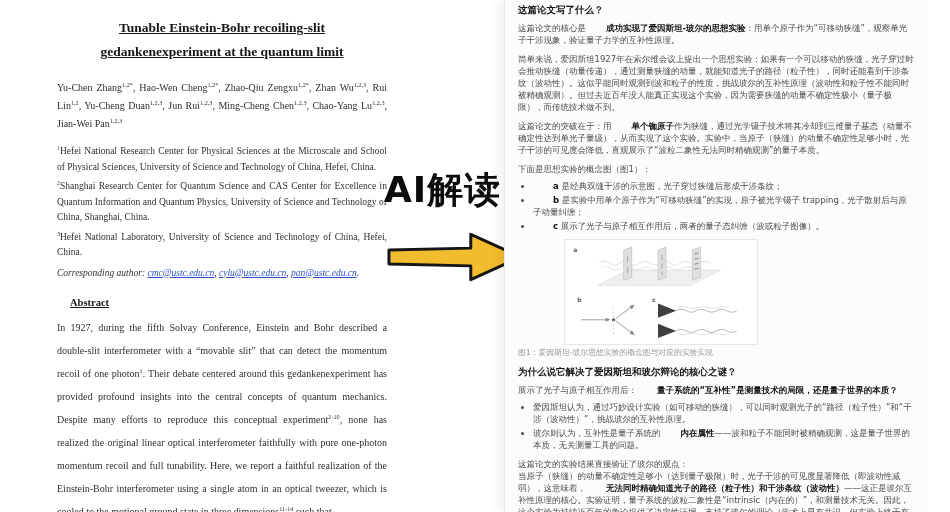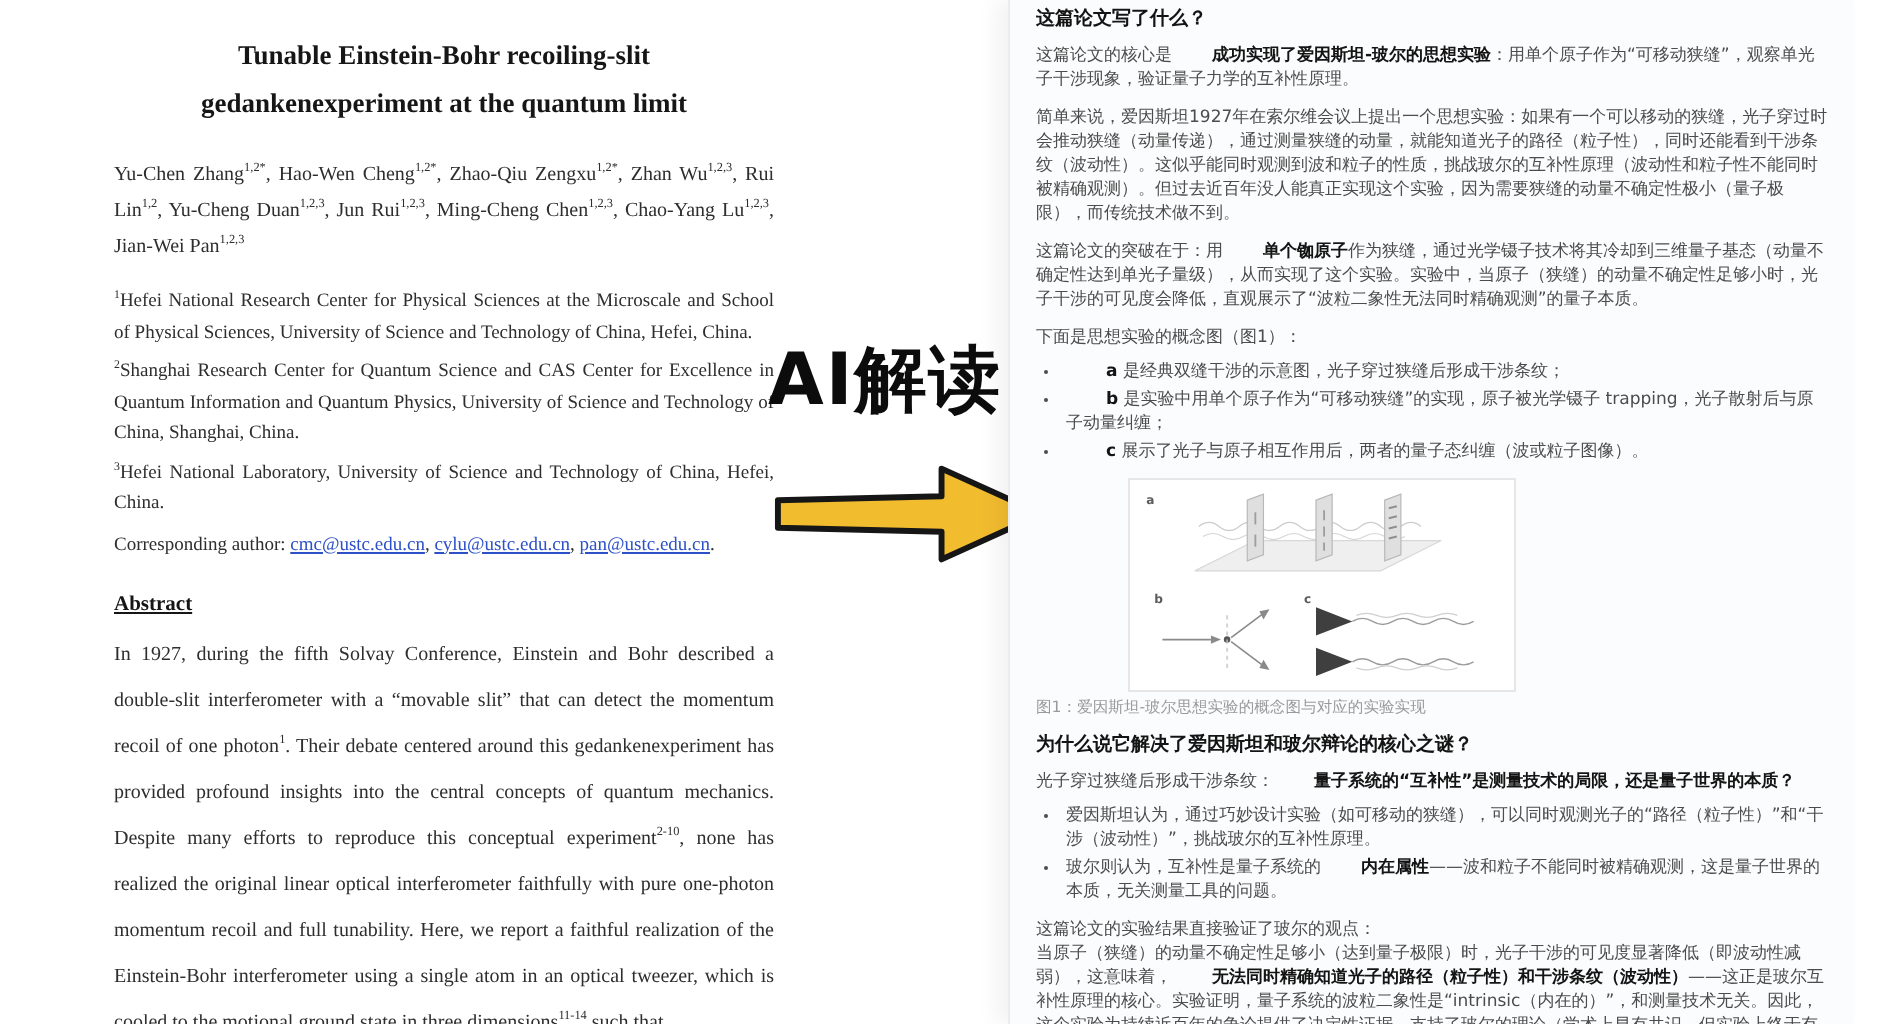--- a/index.html
+++ b/index.html
@@ -3,28 +3,28 @@
 <meta charset="utf-8">
 <style>
   html,body{margin:0;padding:0;background:#fff;}
   .canvas{position:relative;width:950px;height:512px;background:#ffffff;overflow:hidden;
           font-family:"Liberation Sans",sans-serif;}
 
   
   .paper{position:absolute;left:57px;top:16px;width:330px;
          font-family:"Liberation Serif",serif;color:#2e2e2e;}
   .paper-title{font-size:13.5px;line-height:24px;text-align:center;font-weight:bold;
-               color:#161616;margin:0 0 15px;}
+               color:#161616;margin:0 0 15px;text-decoration:underline;}
   .authors{font-size:10px;line-height:18px;text-align:justify;margin:0 0 11px;}
   sup{font-size:0.62em;line-height:0;vertical-align:super;}
   .aff{font-size:9.5px;line-height:15.5px;text-align:justify;margin:0 0 4px;}
-  .corr{font-size:9.5px;line-height:15px;margin:5px 0 12px;}
+  .corr{font-size:9.5px;line-height:15px;margin:5px 0 12px;font-style:italic;}
   .corr a{color:#2b50c8;text-decoration:underline;cursor:pointer;}
   .abs-head{font-size:10.5px;font-weight:bold;text-decoration:underline;color:#161616;
-            margin:16px 0 8px;font-family:"Liberation Serif",serif;}
+            margin:16px 13px 8px;font-family:"Liberation Serif",serif;}
   .abstract{font-size:10px;line-height:23px;text-align:justify;margin:0;}
 
   
   .ai-label{position:absolute;left:384px;top:166px;width:148px;
             font-size:36px;font-weight:bold;color:#0c0c0c;letter-spacing:1px;
             font-family:"DejaVu Sans",sans-serif;}
   .arrow-svg{position:absolute;left:386px;top:228px;width:138px;height:58px;}
 
   
   .panel{position:absolute;left:504px;top:0;width:423px;height:512px;box-sizing:border-box;
@@ -116,21 +116,21 @@
         <path d="M108,67 q5,-3 10,0 t10,0 t10,0 t10,0 t10,0 t10,0" stroke="#9c9c9c" fill="none" stroke-width="0.7"></path>
         <path d="M110,64 q5,-2 10,0 t10,0 t10,0 t10,0 t10,0" stroke="#cfcfcf" fill="none" stroke-width="0.6"></path>
         <polygon points="90,80 90,94 108,87" fill="#3f3f3f"></polygon>
         <path d="M108,87 q5,-3 10,0 t10,0 t10,0 t10,0 t10,0 t10,0" stroke="#9c9c9c" fill="none" stroke-width="0.7"></path>
         <path d="M110,90 q5,2 10,0 t10,0 t10,0 t10,0 t10,0" stroke="#cfcfcf" fill="none" stroke-width="0.6"></path>
       </svg>
     </div>
     <p class="caption">图1：爱因斯坦-玻尔思想实验的概念图与对应的实验实现</p>
 
     <h3 class="mt">为什么说它解决了爱因斯坦和玻尔辩论的核心之谜？</h3>
-    <p style="margin-bottom:5px"><span>光子穿过狭缝后形成干涉条纹：</span><b>量子系统的“互补性”是测量技术的局限，还是量子世界的本质？</b></p>
+    <p style="margin-bottom:5px"><span>展示了光子与原子相互作用后：</span><b>量子系统的“互补性”是测量技术的局限，还是量子世界的本质？</b></p>
     <ul>
       <li><span>爱因斯坦认为，通过巧妙设计实验（如可移动的狭缝），可以同时观测光子的“路径（粒子性）”和“干涉（波动性）”，挑战玻尔的互补性原理。</span></li>
       <li><span>玻尔则认为，互补性是量子系统的</span><b>内在属性</b><span>——波和粒子不能同时被精确观测，这是量子世界的本质，无关测量工具的问题。</span></li>
     </ul>
     <p style="margin-bottom:0">这篇论文的实验结果直接验证了玻尔的观点：</p>
     <p><span>当原子（狭缝）的动量不确定性足够小（达到量子极限）时，光子干涉的可见度显著降低（即波动性减弱），这意味着，</span><b>无法同时精确知道光子的路径（粒子性）和干涉条纹（波动性）</b><span>——这正是玻尔互补性原理的核心。实验证明，量子系统的波粒二象性是“intrinsic（内在的）”，和测量技术无关。因此，这个实验为持续近百年的争论提供了决定性证据，支持了玻尔的理论（学术上早有共识，但实验上终于有了“关键确认”）。</span></p>
 
   </section>
 </div>
 

